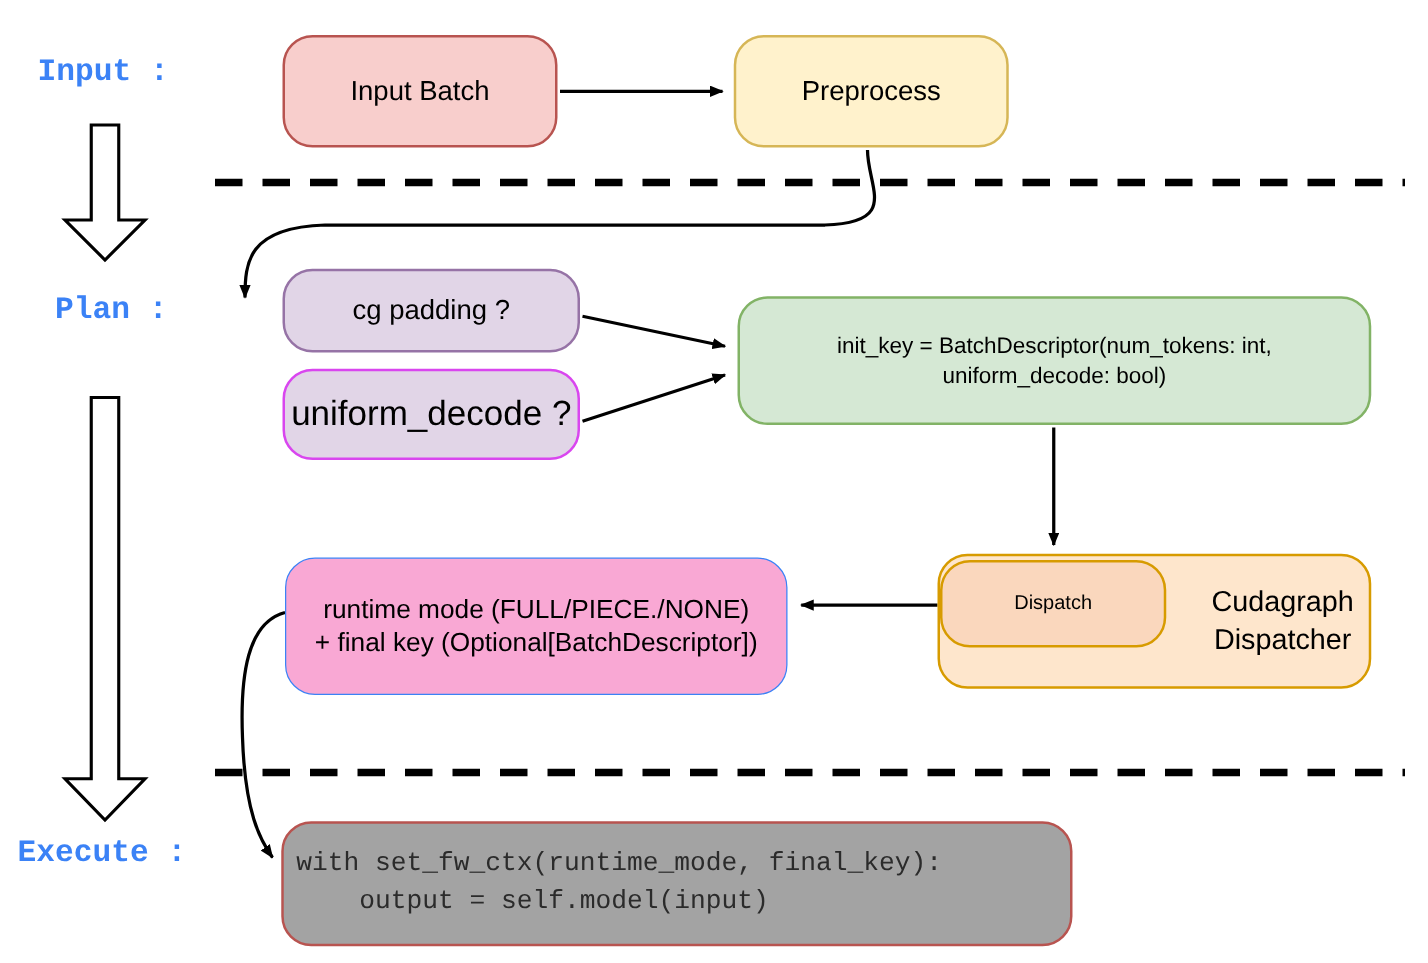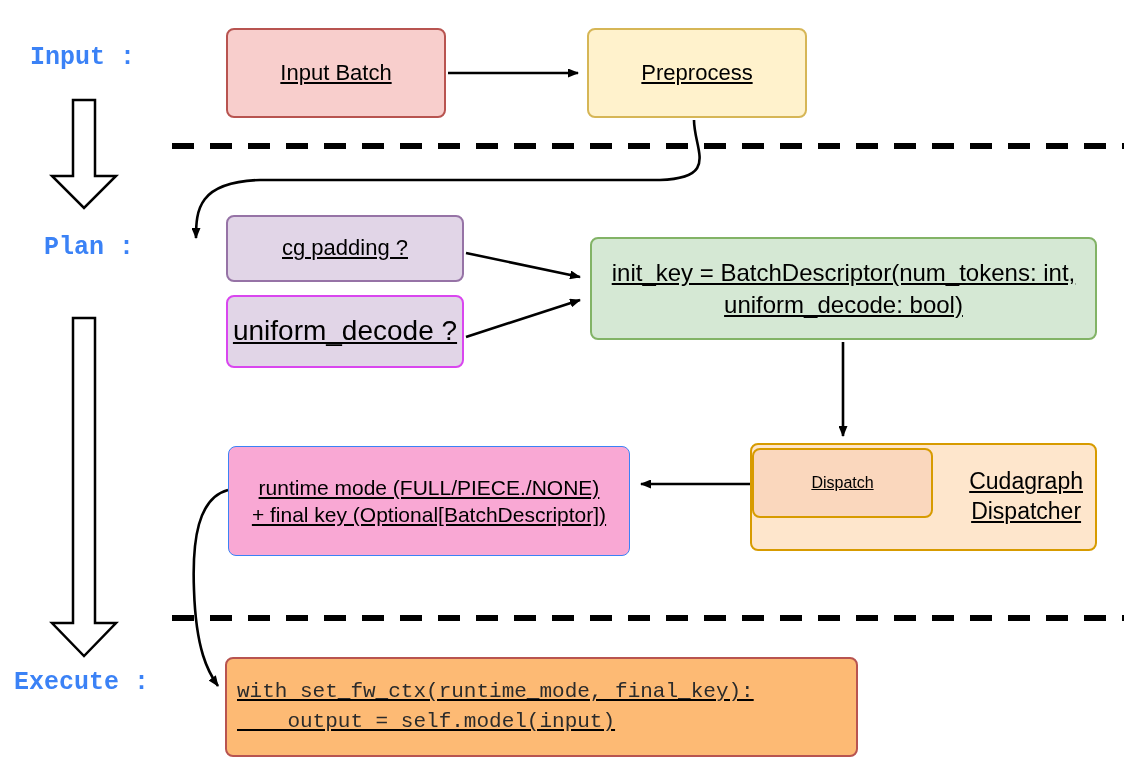--- a/index.html
+++ b/index.html
@@ -27,29 +27,28 @@
     position: absolute;
     font-family: Liberation Mono, monospace;
     font-weight: bold;
     font-size: 25px;
     color: #3b82f6;
     white-space: nowrap;
   }
   .node {
     position: absolute;
     box-sizing: border-box;
-    border-radius: 8px;
+    border-radius: 24px;
     display: flex;
     align-items: center;
     justify-content: center;
     text-align: center;
     font-family: "Liberation Sans", sans-serif;
     color: #000000;
     line-height: 1.3;
-    text-decoration: underline;
   }
   .node-text {
     display: block;
     width: 100%;
     white-space: pre-line;
   }
   #node-input-batch {
     left: 226px; top: 28px; width: 220px; height: 90px;
     background: #f8cecc;
     border: 2px solid #b85450;
@@ -70,21 +69,21 @@
   #node-uniform-decode {
     left: 226px; top: 295px; width: 238px; height: 73px;
     background: #e1d5e7;
     border: 2px solid #d946ef;
     font-size: 28px;
   }
   #node-init-key {
     left: 590px; top: 237px; width: 507px; height: 103px;
     background: #d5e8d4;
     border: 2px solid #82b366;
-    font-size: 24px;
+    font-size: 18px;
   }
   #node-cudagraph-dispatcher {
     left: 750px; top: 443px; width: 347px; height: 108px;
     background: #fee6cc;
     border: 2px solid #d79b00;
     font-size: 23px;
     align-items: center;
     justify-content: flex-end;
     padding-right: 12px;
   }
@@ -97,21 +96,21 @@
     z-index: 3;
   }
   #node-runtime-mode {
     left: 228px; top: 446px; width: 402px; height: 110px;
     background: #f9a8d4;
     border: 1px solid #3b82f6;
     font-size: 21px;
   }
   #node-code {
     left: 225px; top: 657px; width: 633px; height: 100px;
-    background: #fdba74;
+    background: #a3a3a3;
     border: 2px solid #b85450;
     justify-content: flex-start;
     align-items: center;
     padding-left: 10px;
   }
   #node-code .code-text {
     font-family: "Liberation Mono", "DejaVu Sans Mono", monospace;
     font-size: 21px;
     color: #2b2b2b;
     white-space: pre;

